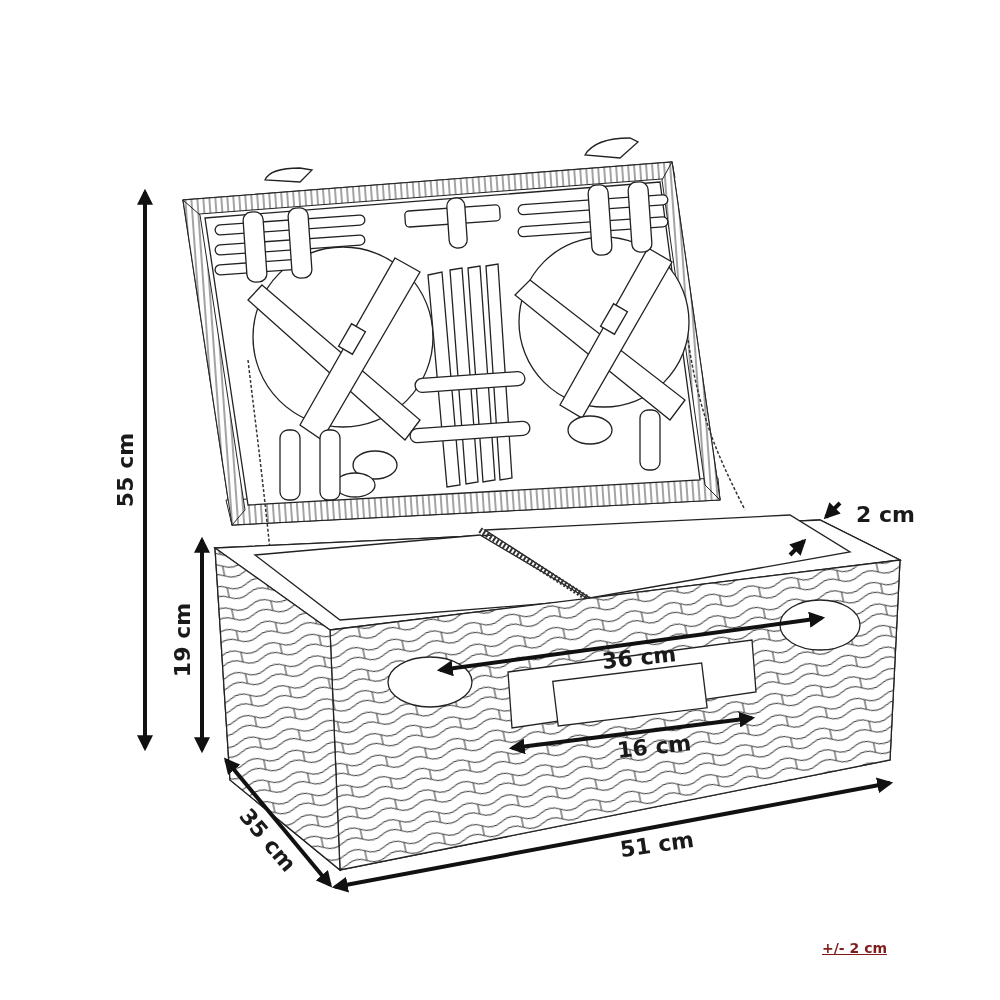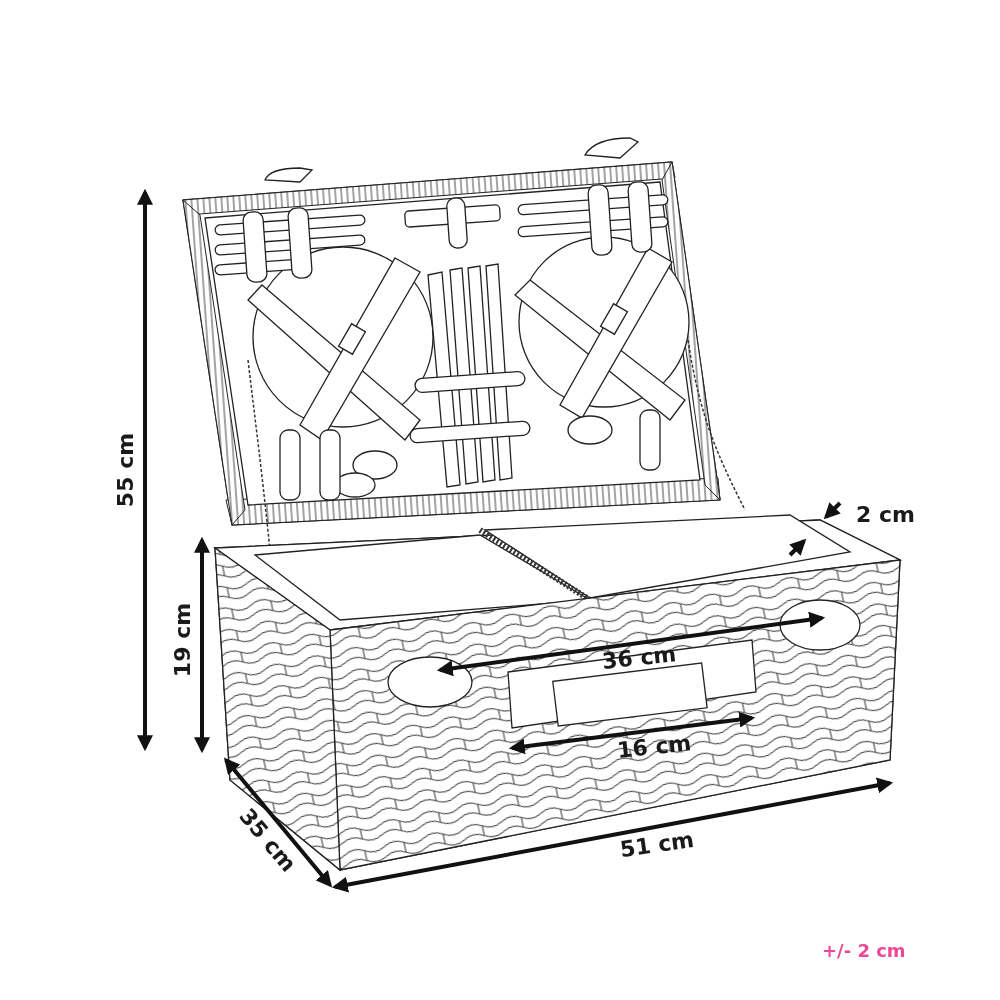--- a/index.html
+++ b/index.html
@@ -2,21 +2,21 @@
 <html><head>
 <meta charset="utf-8">
 <style>
   html, body { margin: 0; padding: 0; background: #ffffff; }
   body { width: 1000px; height: 1000px; position: relative; overflow: hidden; font-family: "DejaVu Sans", sans-serif; }
   #stage { position: absolute; left: 0; top: 0; width: 1000px; height: 1000px; }
   .lbl { font-family: "DejaVu Sans", sans-serif; font-weight: bold; fill: #1a1a1a; font-size: 22px; }
   .line { fill: #ffffff; stroke: #222; stroke-width: 1.3; }
   .dim { stroke: #111; stroke-width: 4; fill: none; }
   .arrow { fill: #111; }
-  .tol { position: absolute; left: 822px; top: 940px; font-weight: bold; font-size: 18px; color: #ec4899; font-family: "DejaVu Sans", sans-serif; }
+  .tol { position: absolute; left: 822px; top: 940px; font-weight: bold; font-size: 14px; color: #7f1d1d; font-family: "DejaVu Sans", sans-serif; text-decoration: underline; }
 </style>
 </head>
 <body>
 
 <svg id="stage" viewBox="0 0 1000 1000" xmlns="http://www.w3.org/2000/svg">
   <defs>
     <marker id="ah" viewBox="0 0 10 10" refX="8" refY="5" markerWidth="4" markerHeight="4" orient="auto-start-reverse">
       <path d="M0,0 L10,5 L0,10 z" class="arrow"></path>
     </marker>
     <pattern id="weave" width="40" height="22" patternUnits="userSpaceOnUse" patternTransform="rotate(-12)">

